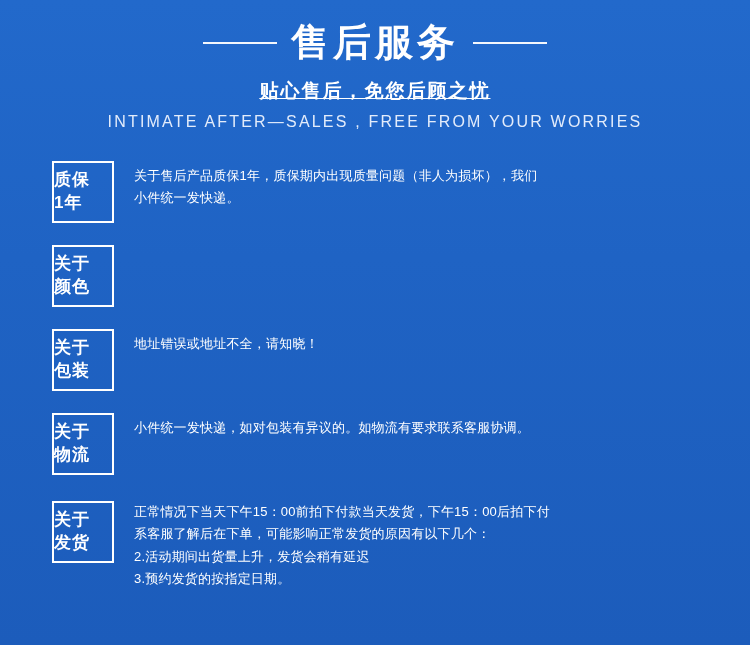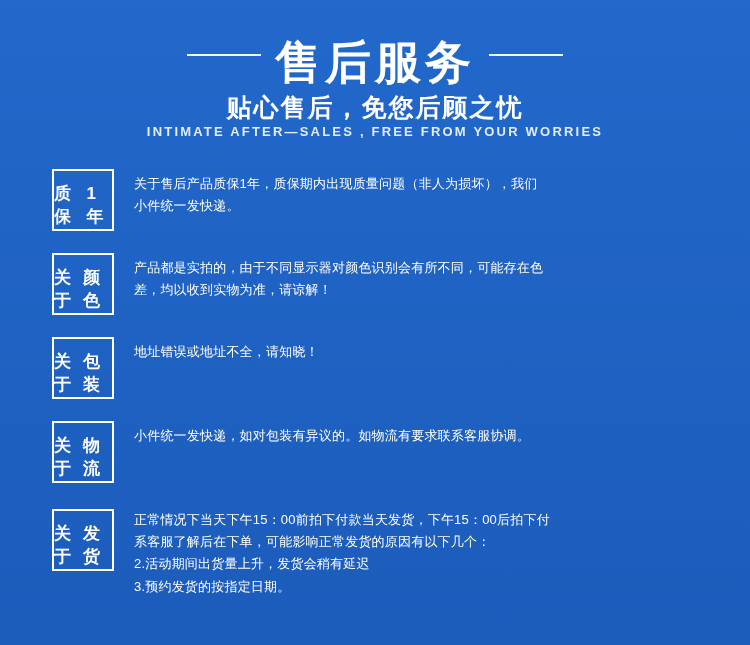--- a/index.html
+++ b/index.html
@@ -33,38 +33,39 @@
     justify-content: center;
     gap: 14px;
   }
   .title-rule {
     height: 2px;
     width: 74px;
     background: #ffffff;
     opacity: .95;
   }
   .main-title {
-    font-size: 46px;
+    font-size: 38px;
     font-weight: bold;
     letter-spacing: 4px;
     line-height: 1.1;
     white-space: nowrap;
-    margin-top: 15px;
   }
   .sub-title {
-    margin-top: 3px;
-    font-size: 25px;
+    margin-top: 14px;
+    font-size: 19px;
     font-weight: bold;
     letter-spacing: 2px;
+    text-decoration: underline;
   }
   .sub-en {
-    font-size: 13px;
+    margin-top: 9px;
+    font-size: 16px;
     letter-spacing: 2.2px;
     color: #e3ecfb;
-    font-weight: bold;
+    font-weight: normal;
   }
 
   
   .list {
     margin-top: 30px;
     padding: 0 44px 0 52px;
     display: flex;
     flex-direction: column;
     gap: 22px;
   }
@@ -73,22 +74,22 @@
     align-items: flex-start;
     gap: 20px;
   }
   .tag {
     flex: 0 0 auto;
     width: 62px;
     height: 62px;
     border: 2px solid #ffffff;
     box-sizing: border-box;
     display: flex;
-    flex-direction: row;
-    align-items: flex-end;
+    flex-direction: column;
+    align-items: flex-start;
     justify-content: center;
     font-size: 17px;
     font-weight: bold;
     line-height: 1.35;
     letter-spacing: 1px;
   }
   .tag span {
     display: block;
   }
   .row-text {
@@ -132,24 +133,20 @@
         <span class="line">关于售后产品质保1年，质保期内出现质量问题（非人为损坏），我们</span>
         <span class="line">小件统一发快递。</span>
       </div>
     </div>
 
     <div class="row">
       <div class="tag">
         <span>关于</span>
         <span>颜色</span>
       </div>
-      <div class="row-text">
-        <span class="line">产品都是实拍的，由于不同显示器对颜色识别会有所不同，可能存在色</span>
-        <span class="line">差，均以收到实物为准，请谅解！</span>
-      </div>
     </div>
 
     <div class="row">
       <div class="tag">
         <span>关于</span>
         <span>包装</span>
       </div>
       <div class="row-text">
         <span class="line">地址错误或地址不全，请知晓！</span>
       </div>

